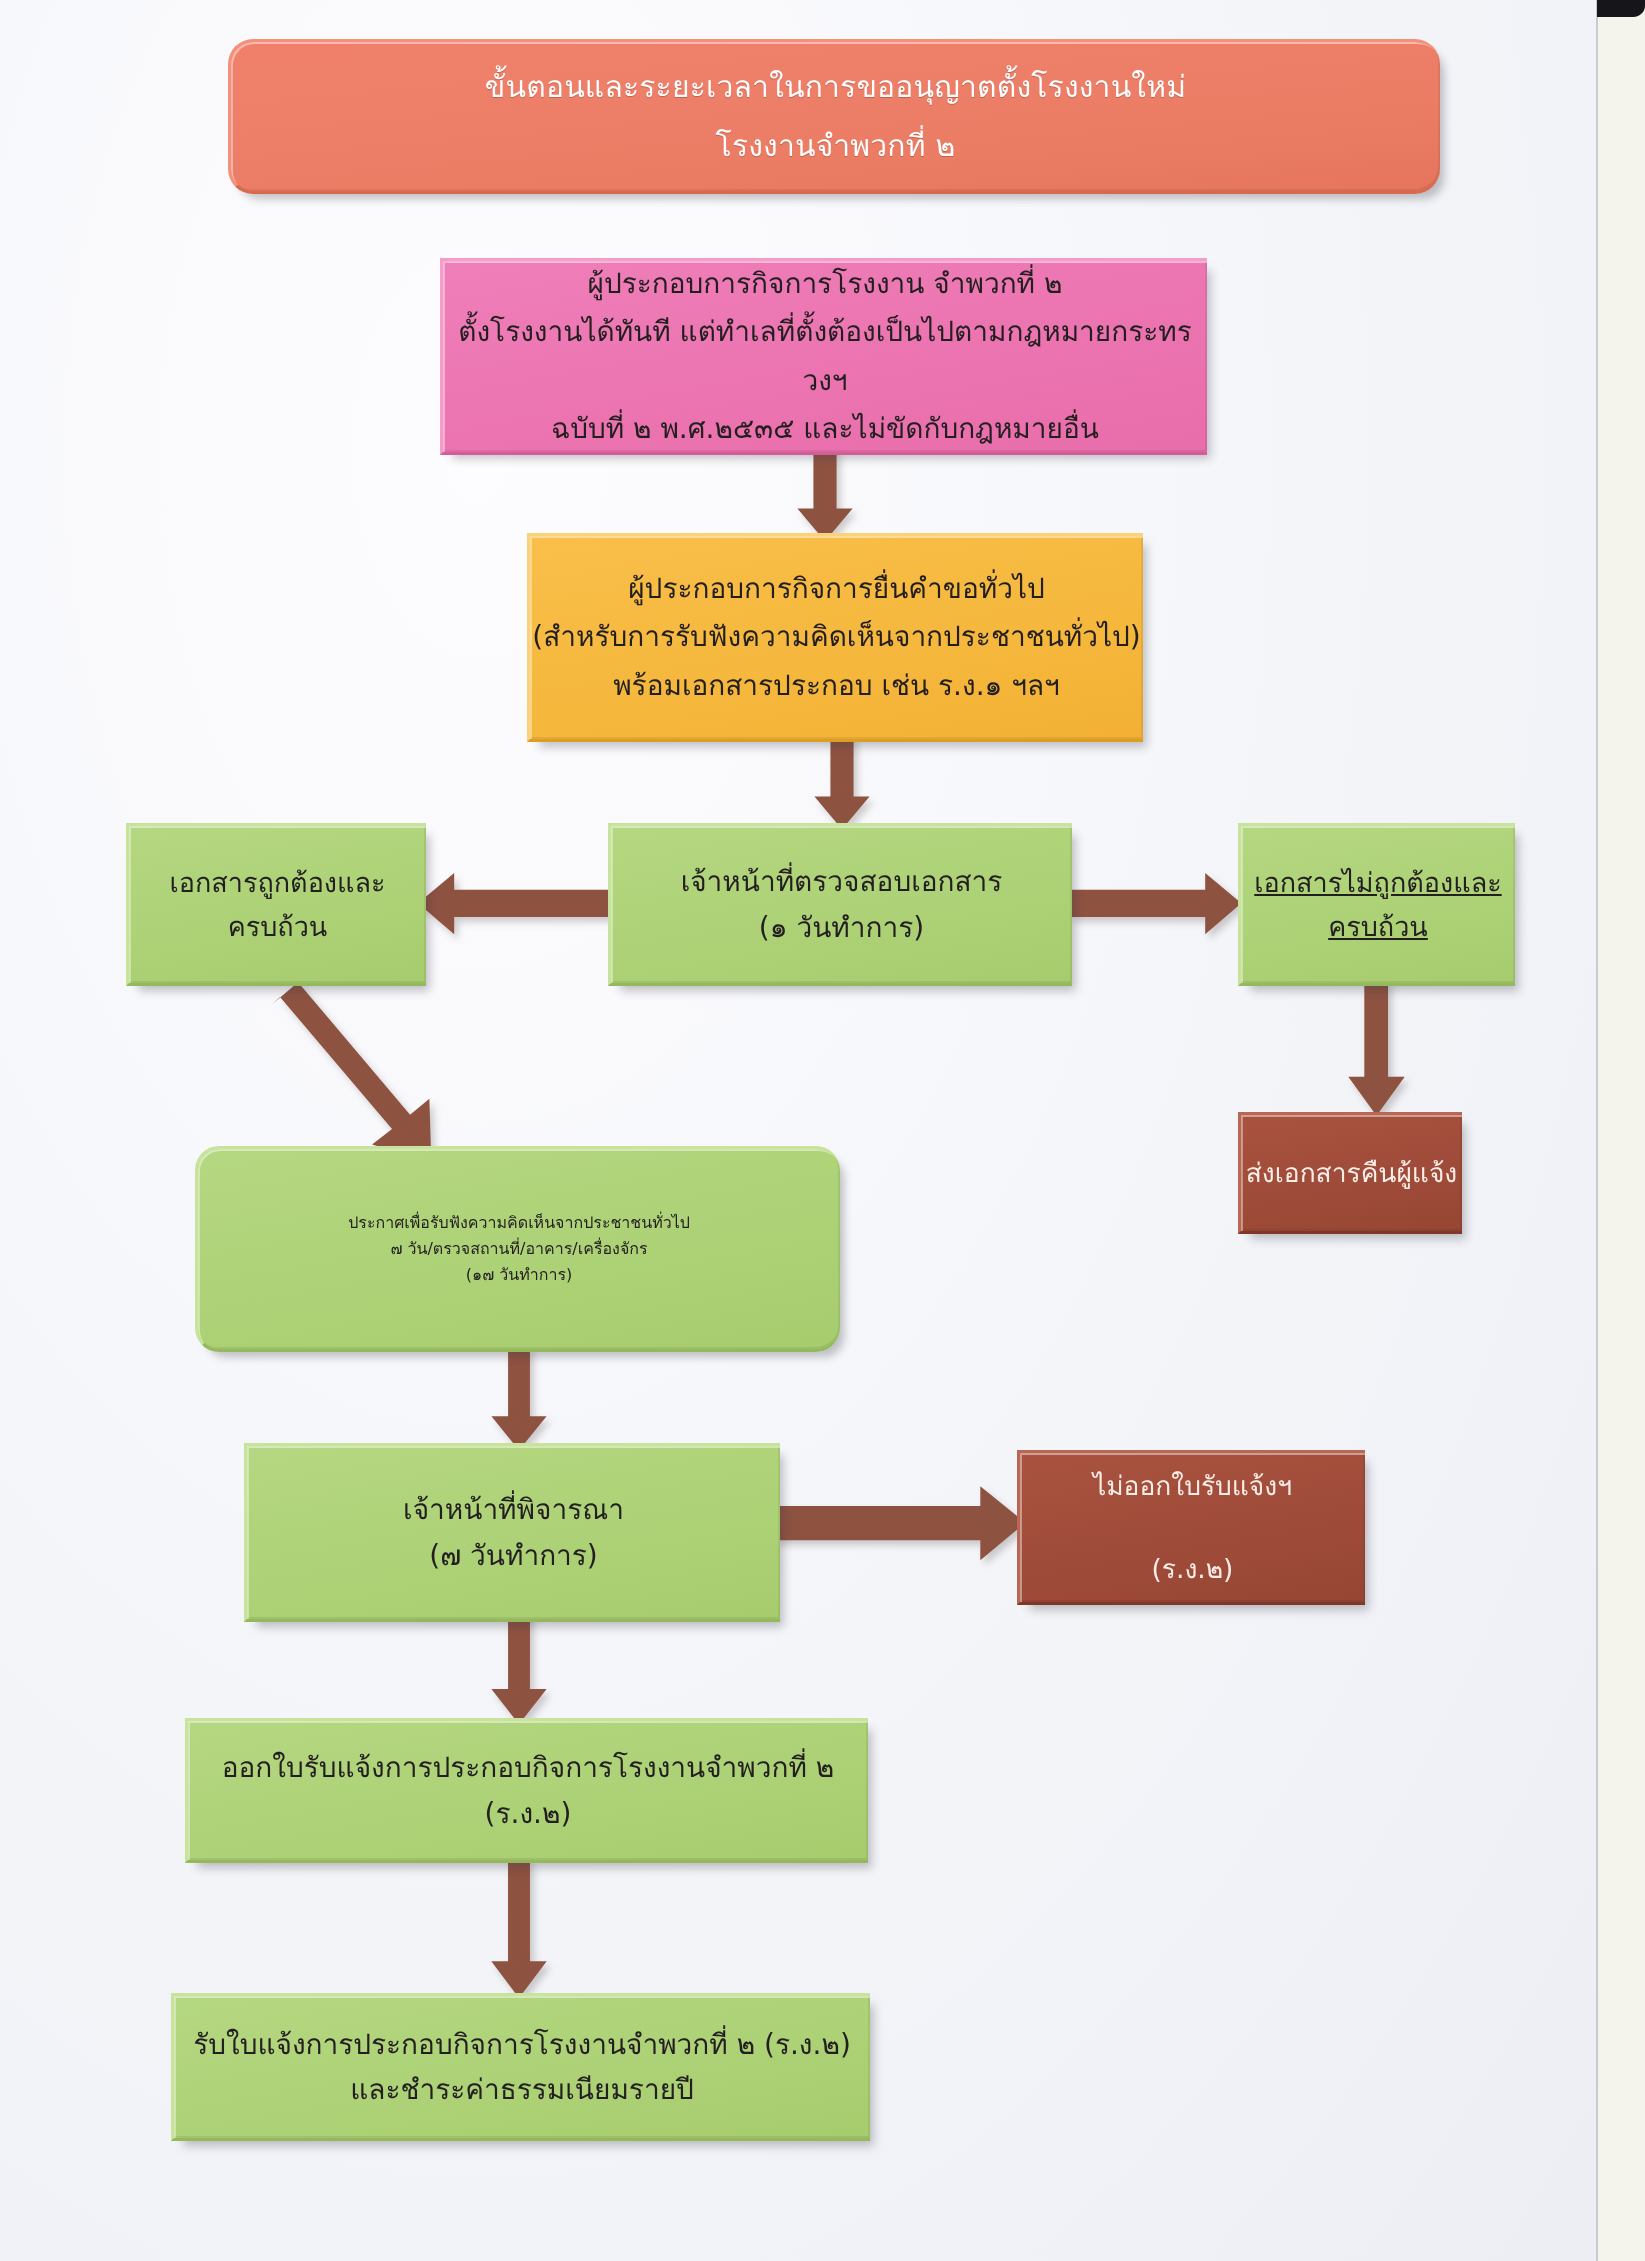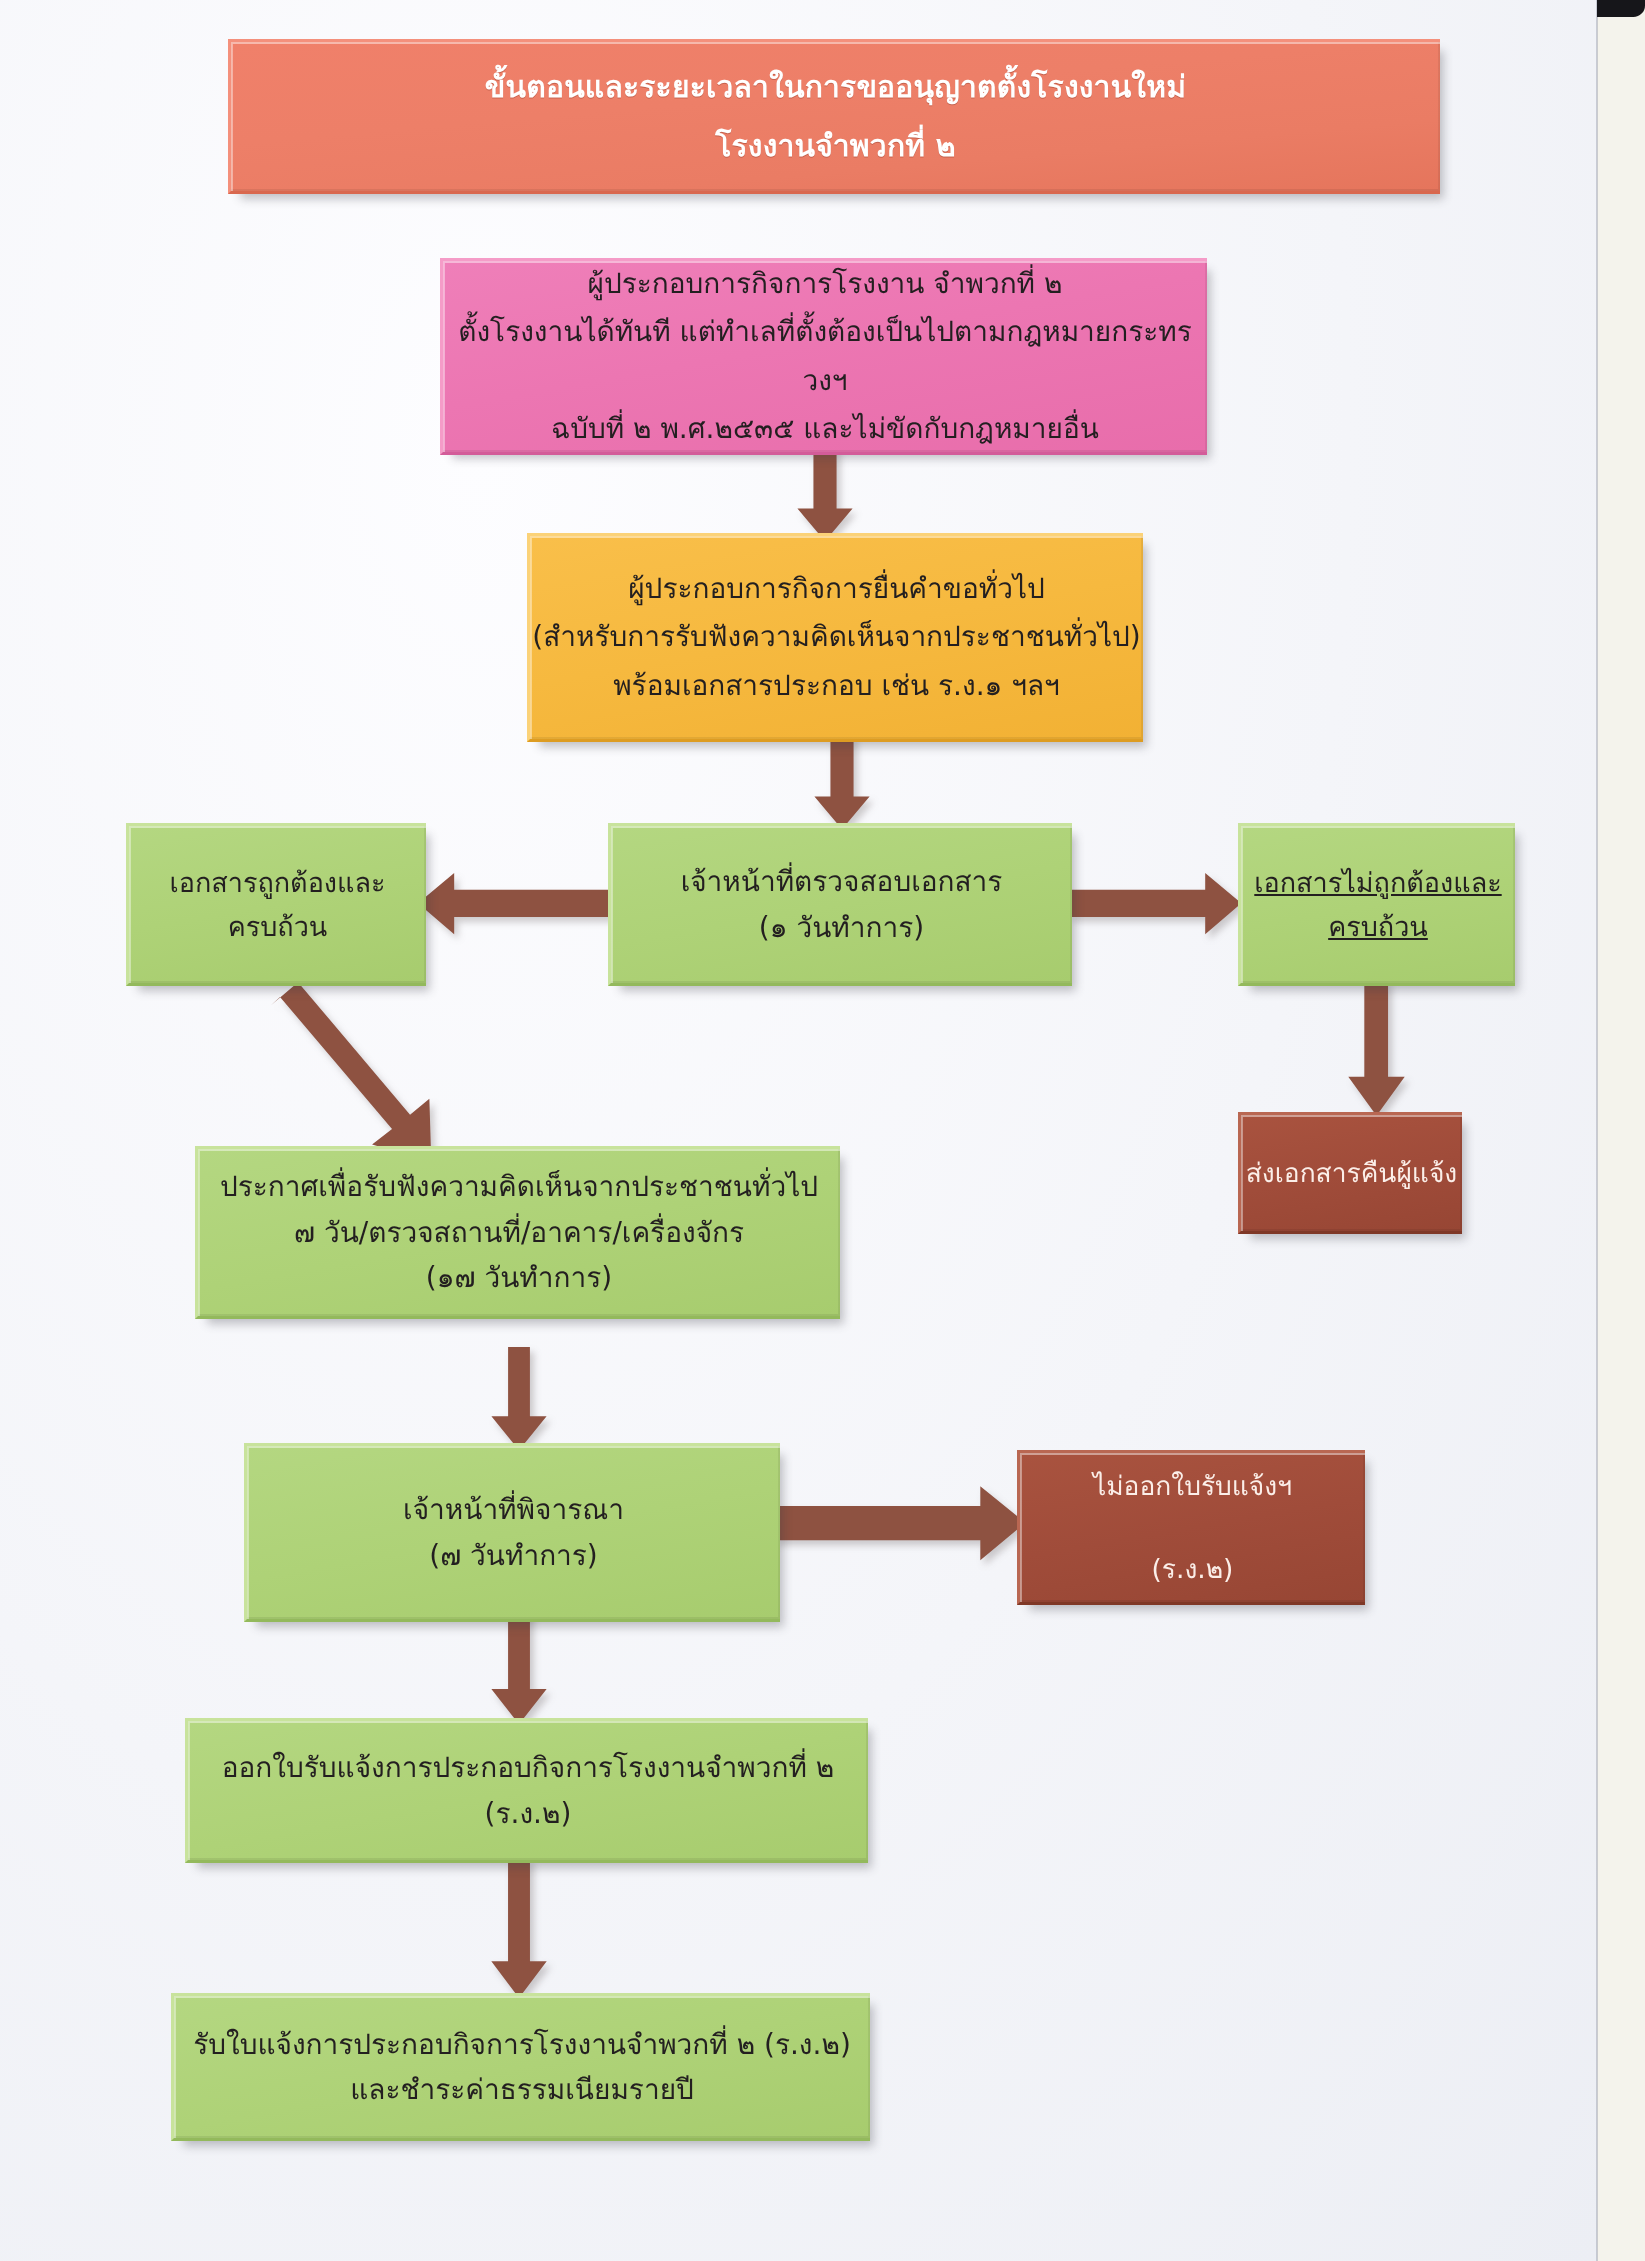--- a/index.html
+++ b/index.html
@@ -68,28 +68,29 @@
       inset -1.9px -1.9px 0 rgba(0,0,0,.07),
       7.7px 8.4px 9px -3.9px rgba(60,60,70,.30);
   }
 
   
   #title-banner {
     left: 228px; top: 39px;
     width: 1212px; height: 155px;
     background: linear-gradient(175deg, #f0806a 0%, #ed7f68 40%, #ea7c64 72%, #e5755c 100%);
     color: #ffffff;
-    font-weight: bold;
+    font-weight: normal;
     font-size: 30px;
     line-height: 1.95;
     letter-spacing: 0.2px;
     text-shadow: 0 0.6px 0.6px rgba(120,40,25,.35);
     border-top: 3.2px solid #f4907c;
     border-left: 3.2px solid #f4907c;
     border-bottom: 3.9px solid #d9684f;
+    border-radius: 25px;
   }
 
   
   #node-pink {
     left: 440px; top: 258px;
     width: 767px; height: 197px;
     background: linear-gradient(170deg, #ef7fb9 0%, #ec76b2 45%, #e86dab 100%);
     font-size: 28px;
     line-height: 1.72;
     border-top: 3.2px solid #f59cc8;
@@ -113,21 +114,21 @@
   .green {
     background: linear-gradient(170deg, #b4d781 0%, #aed277 50%, #a7cc6e 100%);
     border-top: 3.2px solid #c8e39c;
     border-left: 3.2px solid #c8e39c;
     border-bottom: 3.9px solid #93b95c;
     font-size: 27px;
   }
   #node-docs-ok      { left: 126px;  top: 823px; width: 300px;  height: 163px; }
   #node-check-docs   { left: 608px;  top: 823px; width: 464px;  height: 163px; font-size: 28px; }
   #node-docs-bad     { left: 1238px; top: 823px; width: 277px;  height: 163px; text-decoration: underline; }
-  #node-announce     { left: 195px;  top: 1146px; width: 645px; height: 173px; font-size: 28px; }
+  #node-announce     { left: 195px;  top: 1146px; width: 645px; height: 206px; font-size: 16px; border-radius: 24px; }
   #node-consider     { left: 244px;  top: 1443px; width: 536px;  height: 179px; font-size: 28px; }
   #node-issue        { left: 185px;  top: 1718px; width: 683px; height: 145px; font-size: 28px; }
   #node-receive      { left: 171px;  top: 1993px; width: 699px; height: 148px; font-size: 28px; }
 
   
   .darkred {
     background: linear-gradient(170deg, #a9533f 0%, #a04c3a 50%, #974634 100%);
     color: #fbeee8;
     border-top: 3.2px solid #b96752;
     border-left: 3.2px solid #b96752;

